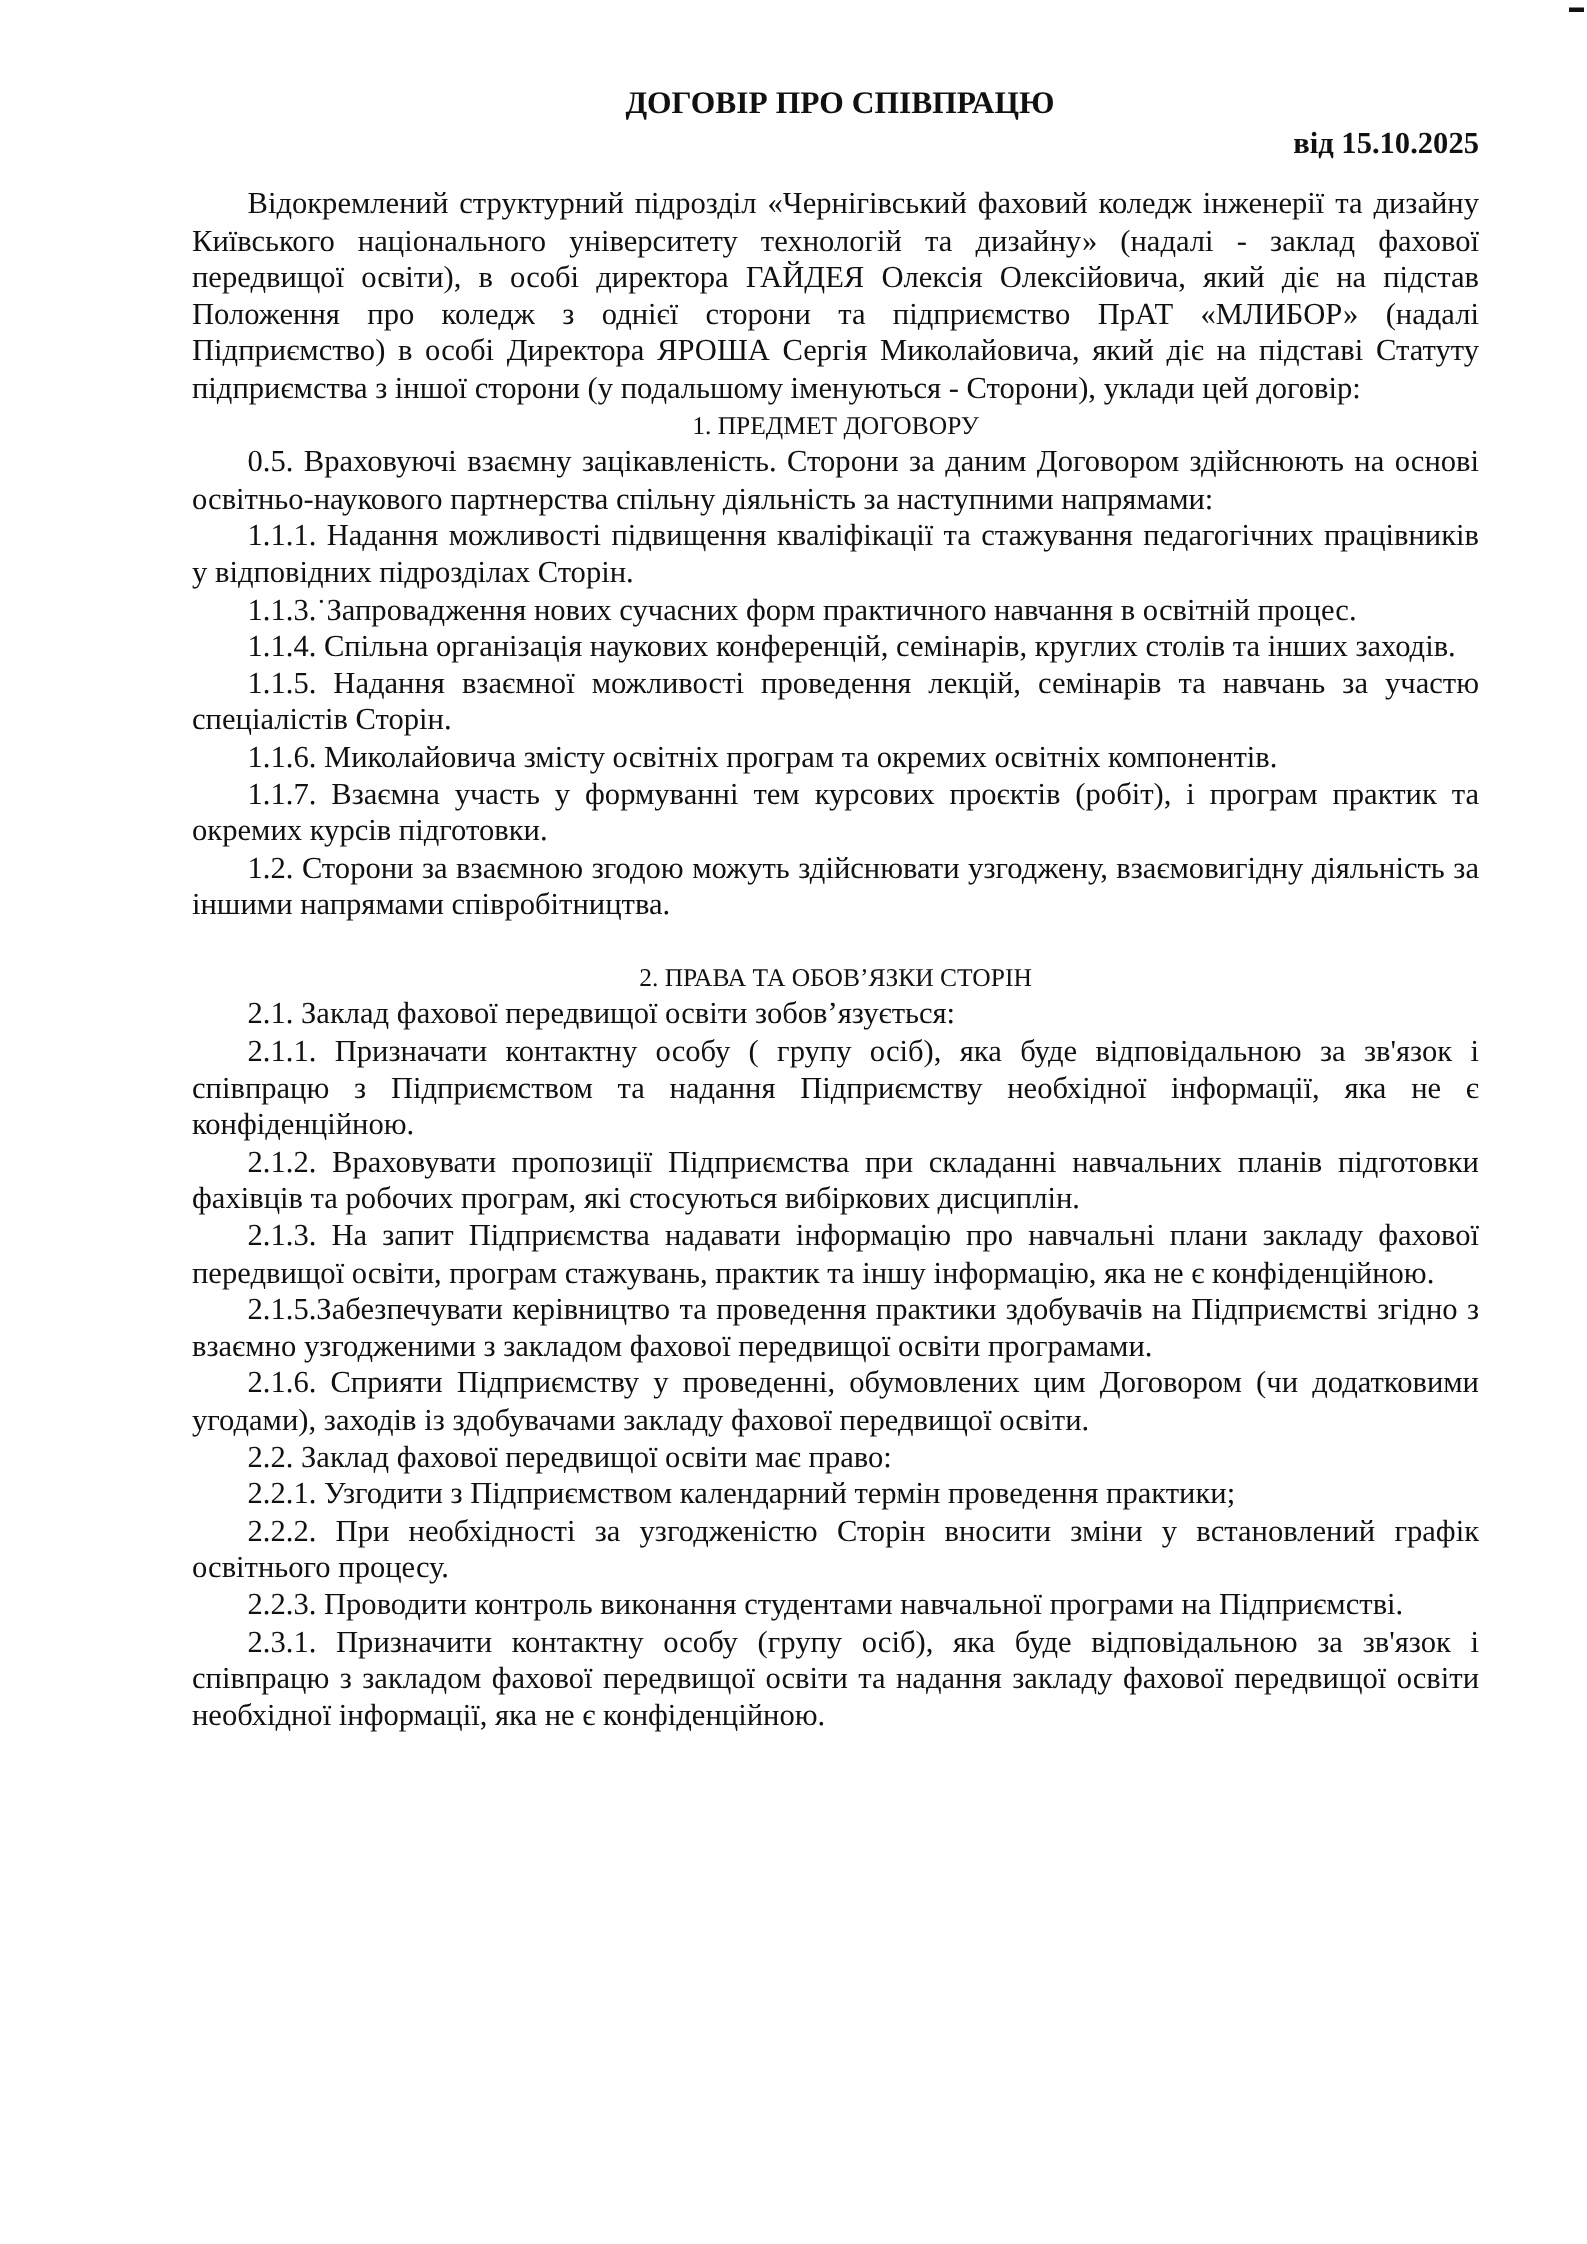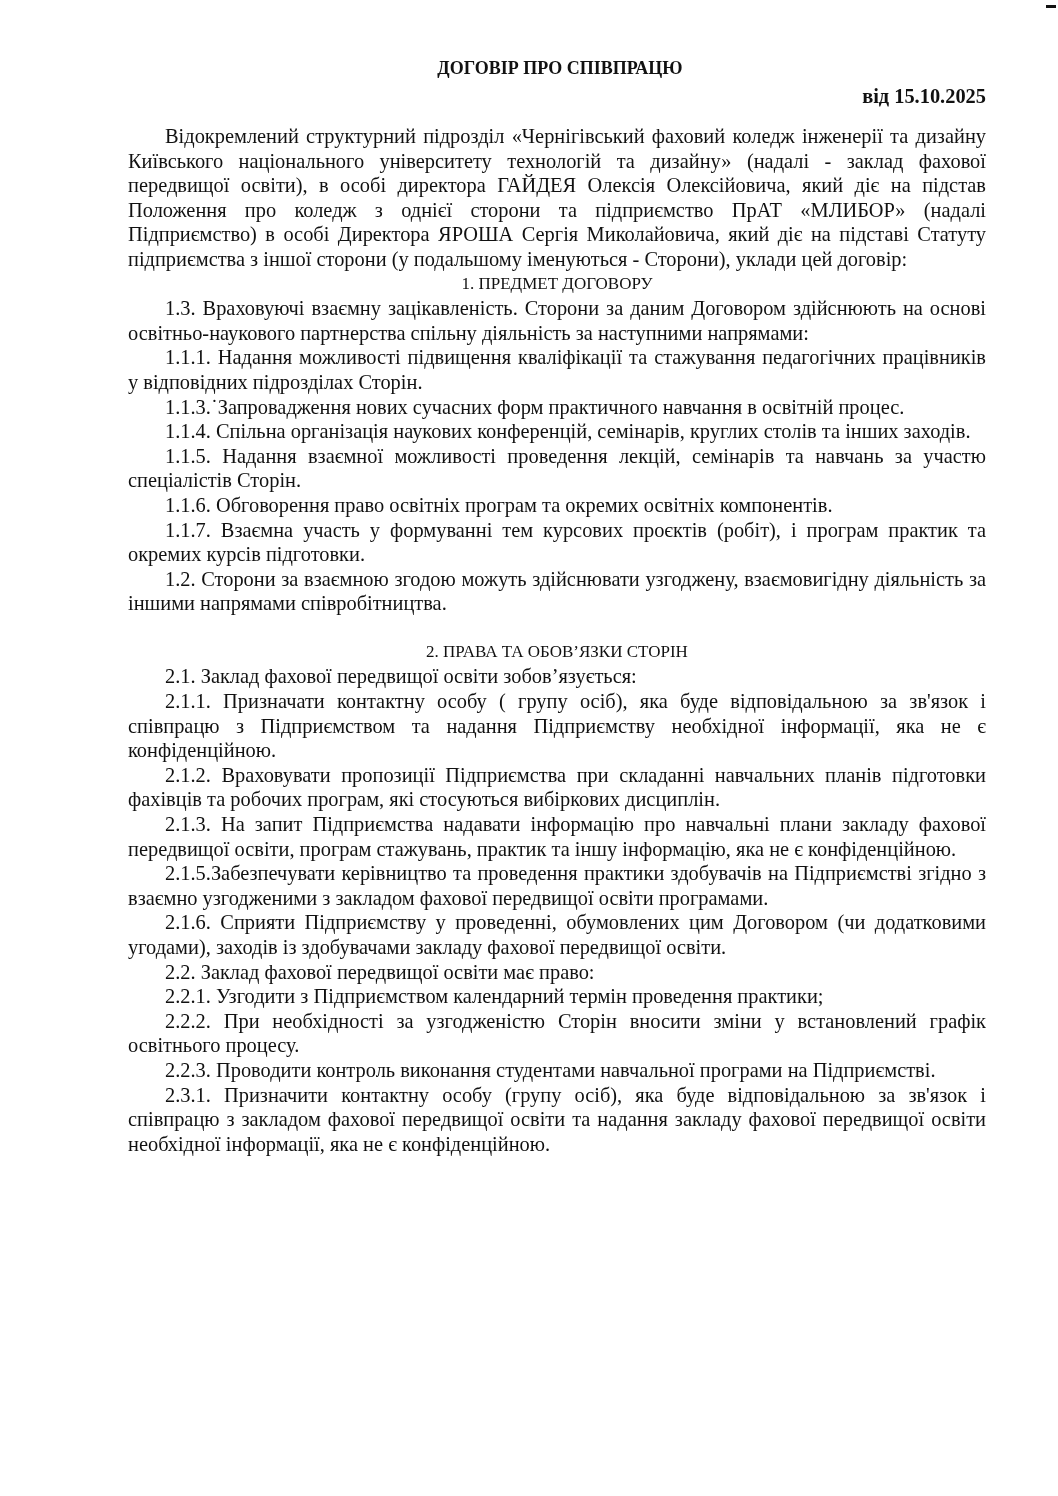--- a/index.html
+++ b/index.html
@@ -9,21 +9,21 @@
     color: #111111;
   }
   .corner-mark {
     position: absolute; left: 1046px; top: 5px; width: 10px; height: 3px; background: #111;
   }
   .page {
     position: absolute; left: 128px; top: 56px; width: 858px;
     font-size: 20.4px; line-height: 24.6px;
   }
   .title {
-    text-align: center; font-weight: bold; font-size: 18px; line-height: 24px;
+    text-align: center; font-weight: bold; font-size: 21px; line-height: 24px;
     margin: 0 0 4px 0; padding-left: 6px;
   }
   .date {
     text-align: right; font-size: 20.4px; line-height: 24px; margin: 0 0 16px 0; font-weight: bold;
   }
   p { margin: 0; text-align: justify; text-align-last: left; }
   .indent { text-indent: 37px; }
   .section-heading {
     text-align: center; text-align-last: center; margin: 0; font-size: 17px;
   }
@@ -35,26 +35,26 @@
 <div class="corner-mark"></div>
 
 <div class="page">
   <div class="title">ДОГОВІР ПРО СПІВПРАЦЮ</div>
   <div class="date">від 15.10.2025</div>
 
   <p class="indent">Відокремлений структурний підрозділ «Чернігівський фаховий коледж інженерії та дизайну Київського національного університету технологій та дизайну» (надалі - заклад фахової передвищої освіти), в особі директора ГАЙДЕЯ Олексія Олексійовича, який діє на підстав Положення про коледж з однієї сторони та підприємство ПрАТ «МЛИБОР» (надалі Підприємство) в особі Директора ЯРОША Сергія Миколайовича, який діє на підставі Статуту підприємства з іншої сторони (у подальшому іменуються - Сторони), уклади цей договір:</p>
 
   <div>
     <div class="section-heading">1. ПРЕДМЕТ ДОГОВОРУ</div>
-    <p class="indent">1.3. Враховуючі взаємну зацікавленість. Сторони за даним Договором здійснюють на основі освітньо-наукового партнерства спільну діяльність за наступними напрямами:</p>
+    <p class="indent">0.5. Враховуючі взаємну зацікавленість. Сторони за даним Договором здійснюють на основі освітньо-наукового партнерства спільну діяльність за наступними напрямами:</p>
     <p class="indent">1.1.1. Надання можливості підвищення кваліфікації та стажування педагогічних працівників у відповідних підрозділах Сторін.</p>
     <p class="indent">1.1.3.˙Запровадження нових сучасних форм практичного навчання в освітній процес.</p>
     <p class="indent">1.1.4. Спільна організація наукових конференцій, семінарів, круглих столів та інших заходів.</p>
     <p class="indent">1.1.5. Надання взаємної можливості проведення лекцій, семінарів та навчань за участю спеціалістів Сторін.</p>
-    <p class="indent">1.1.6. Обговорення право освітніх програм та окремих освітніх компонентів.</p>
+    <p class="indent">1.1.6. Миколайовича змісту освітніх програм та окремих освітніх компонентів.</p>
     <p class="indent">1.1.7. Взаємна участь у формуванні тем курсових проєктів (робіт), і програм практик та окремих курсів підготовки.</p>
     <p class="indent">1.2. Сторони за взаємною згодою можуть здійснювати узгоджену, взаємовигідну діяльність за іншими напрямами співробітництва.</p>
   </div>
 
   <div class="gap"></div>
 
   <div>
     <div class="section-heading">2. ПРАВА ТА ОБОВ’ЯЗКИ СТОРІН</div>
     <p class="indent">2.1. Заклад фахової передвищої освіти зобов’язується:</p>
     <p class="indent">2.1.1. Призначати контактну особу ( групу осіб), яка буде відповідальною за зв'язок і співпрацю з Підприємством та надання Підприємству необхідної інформації, яка не є конфіденційною.</p>

